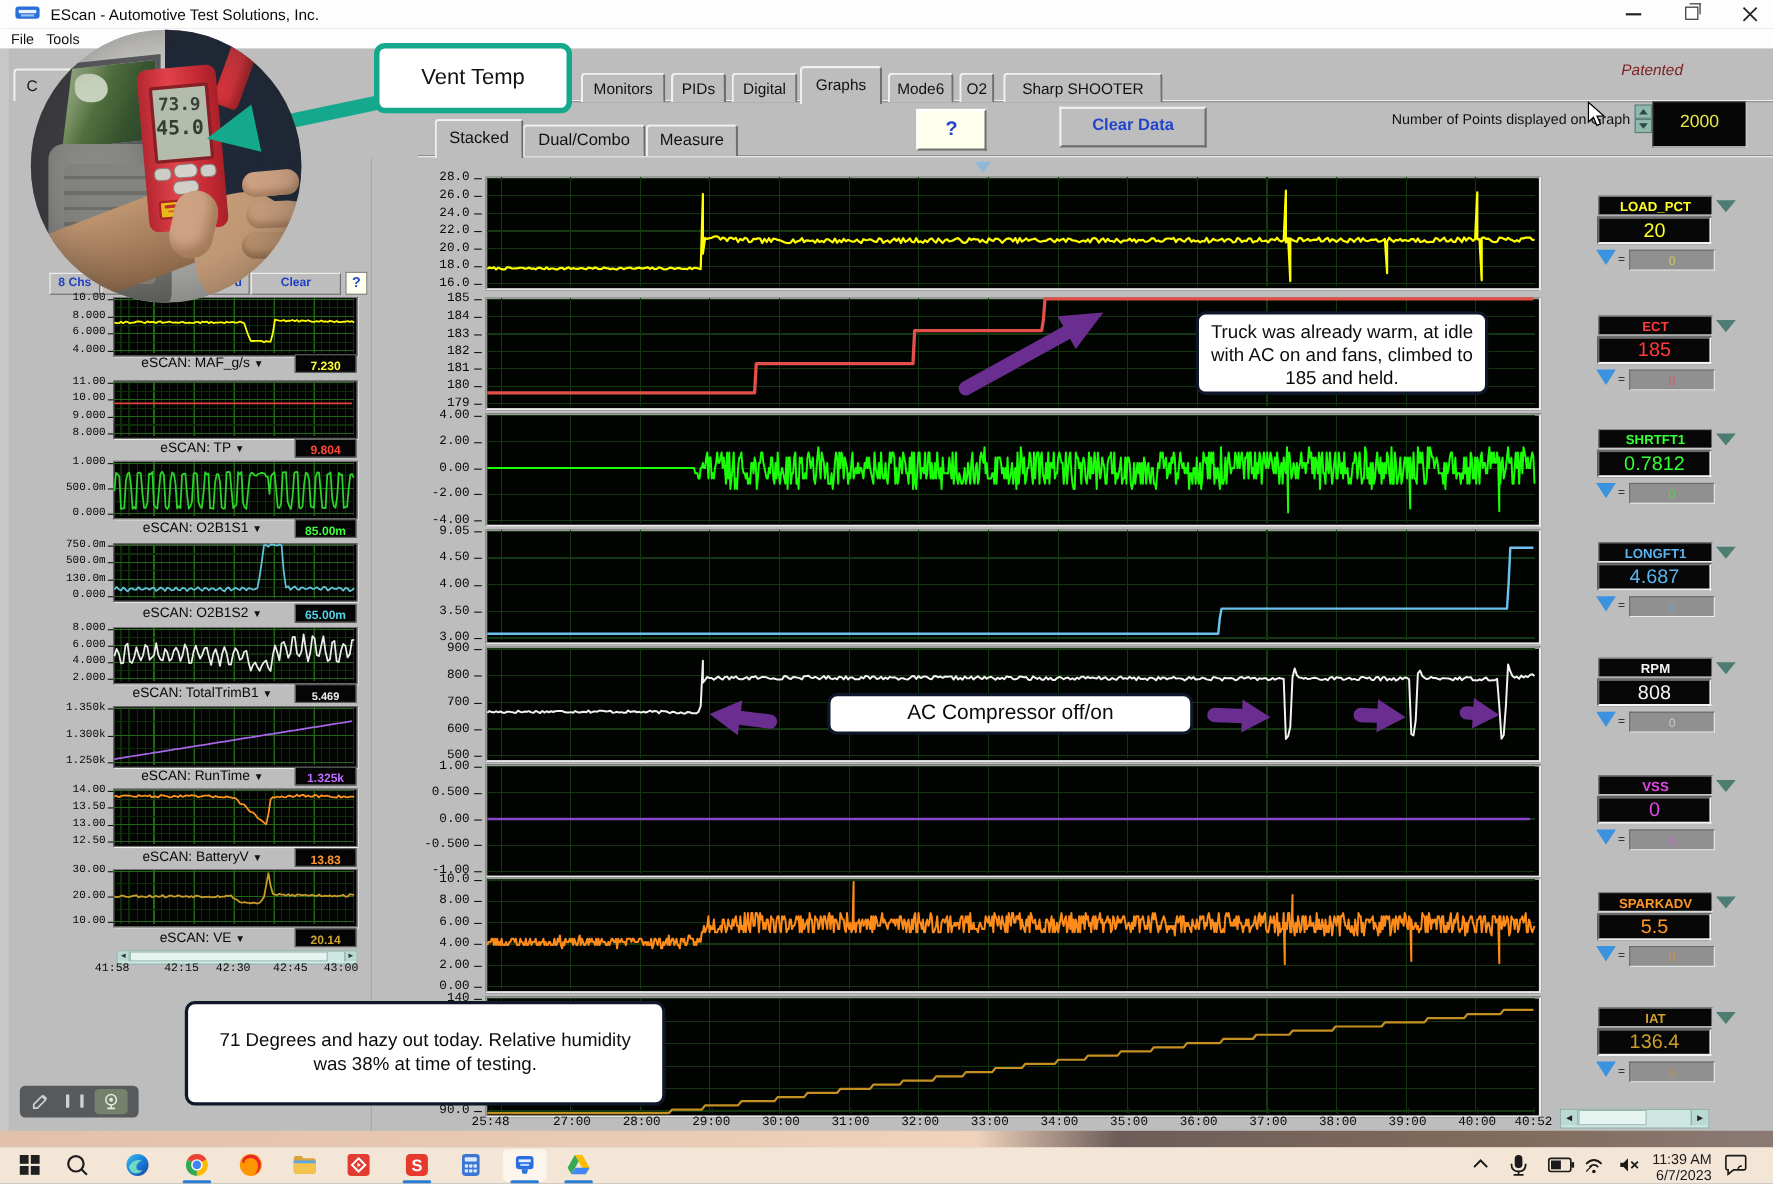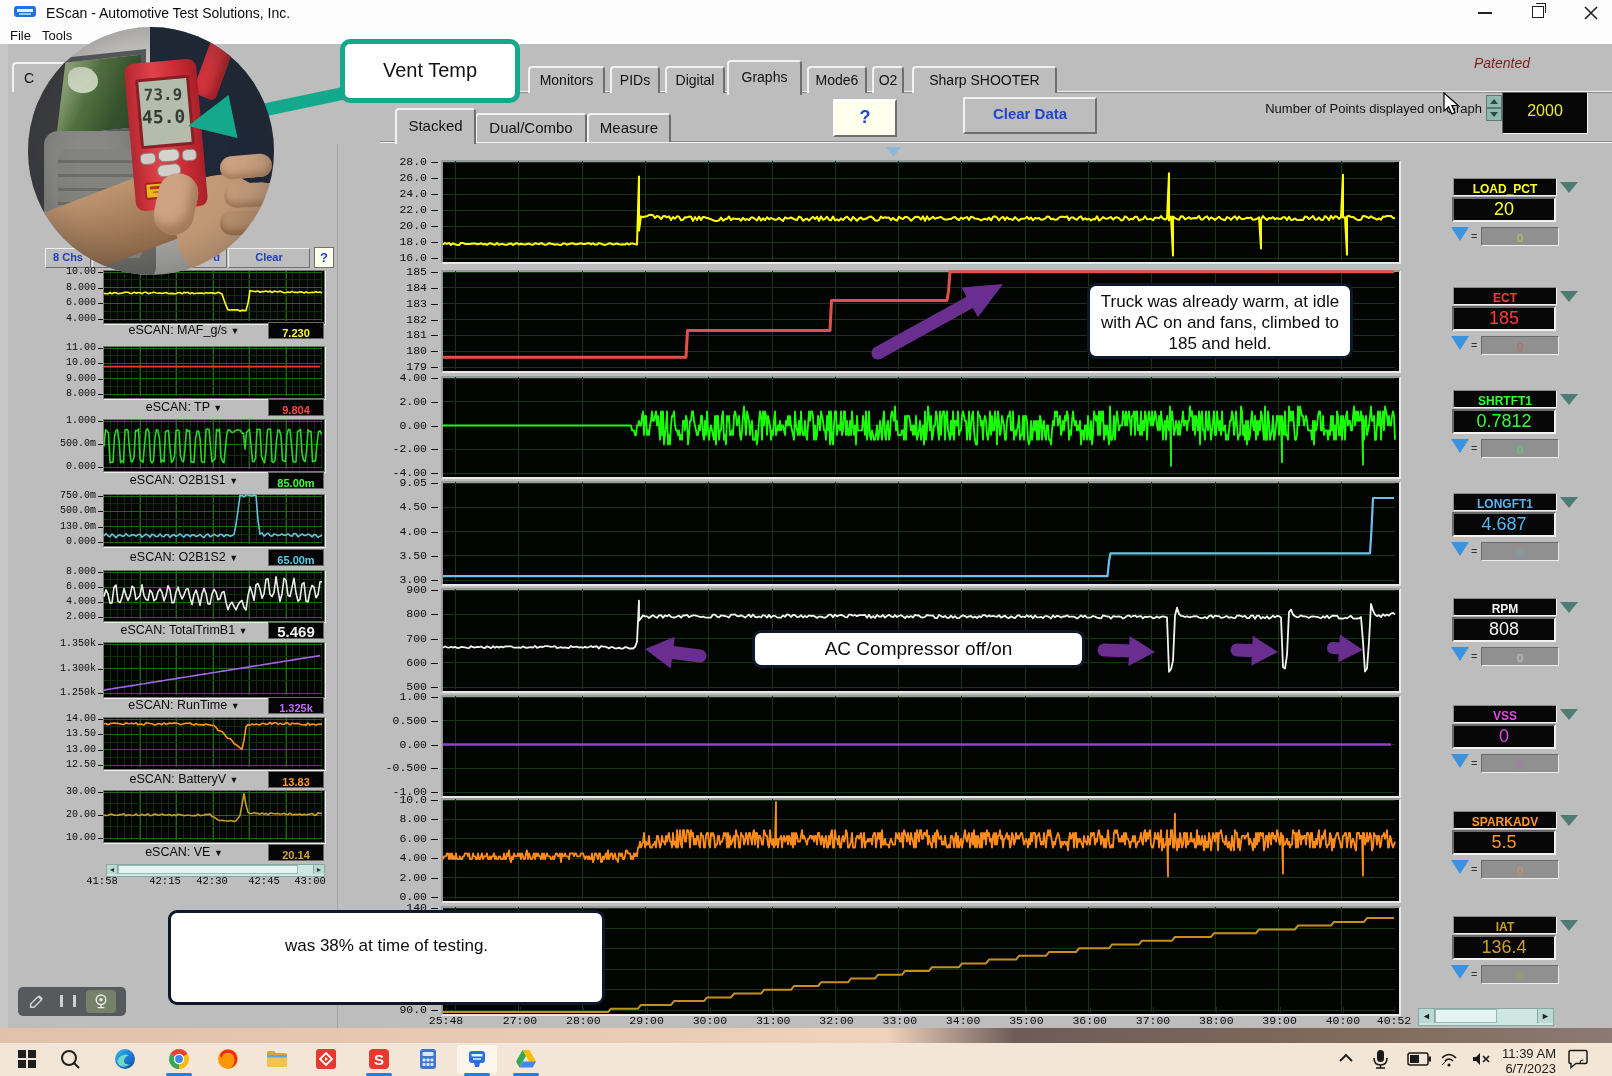--- a/index.html
+++ b/index.html
@@ -135,21 +135,21 @@
     <div style="position: absolute; left: 103px; top: 570px; width: 220px; height: 50px; background: rgb(2, 4, 2); border: 1px solid rgb(119, 119, 119); box-shadow: rgb(238, 238, 238) 1px 1px 0px; z-index: 5;"></div>
     <div style="position: absolute; left: 30px; top: 566px; width: 66px; text-align: right; font-size: 10px; color: rgb(10, 10, 10); z-index: 6; font-family: &quot;Liberation Mono&quot;, monospace;">8.000</div>
     <div style="position: absolute; left: 98px; top: 572px; width: 5px; height: 1px; background: rgb(17, 17, 17); z-index: 6;"></div>
     <div style="position: absolute; left: 30px; top: 581px; width: 66px; text-align: right; font-size: 10px; color: rgb(10, 10, 10); z-index: 6; font-family: &quot;Liberation Mono&quot;, monospace;">6.000</div>
     <div style="position: absolute; left: 98px; top: 587px; width: 5px; height: 1px; background: rgb(17, 17, 17); z-index: 6;"></div>
     <div style="position: absolute; left: 30px; top: 596px; width: 66px; text-align: right; font-size: 10px; color: rgb(10, 10, 10); z-index: 6; font-family: &quot;Liberation Mono&quot;, monospace;">4.000</div>
     <div style="position: absolute; left: 98px; top: 602px; width: 5px; height: 1px; background: rgb(17, 17, 17); z-index: 6;"></div>
     <div style="position: absolute; left: 30px; top: 611px; width: 66px; text-align: right; font-size: 10px; color: rgb(10, 10, 10); z-index: 6; font-family: &quot;Liberation Mono&quot;, monospace;">2.000</div>
     <div style="position: absolute; left: 98px; top: 617px; width: 5px; height: 1px; background: rgb(17, 17, 17); z-index: 6;"></div>
     <div style="position: absolute; left: 104px; top: 623px; width: 160px; text-align: center; font-size: 12.5px; color: rgb(10, 10, 10); z-index: 6;">eSCAN: TotalTrimB1 <span style="font-size: 9px; color: rgb(17, 17, 17);">▼</span></div>
-    <div style="position: absolute; left: 268px; top: 622px; width: 54px; height: 15px; background: rgb(5, 5, 5); border: 1px solid rgb(102, 102, 102); text-align: center; z-index: 6;"><span style="color: rgb(240, 240, 240); font-size: 15px; font-weight: bold; line-height: 15px;">5.469</span></div>
+    <div style="position: absolute; left: 268px; top: 622px; width: 54px; height: 15px; background: rgb(5, 5, 5); border: 1px solid rgb(102, 102, 102); text-align: center; z-index: 6;"><span style="color: rgb(240, 240, 240); font-size: 10px; font-weight: bold; line-height: 15px;">5.469</span></div>
     <div style="position: absolute; left: 103px; top: 642px; width: 220px; height: 54px; background: rgb(2, 4, 2); border: 1px solid rgb(119, 119, 119); box-shadow: rgb(238, 238, 238) 1px 1px 0px; z-index: 5;"></div>
     <div style="position: absolute; left: 30px; top: 638px; width: 66px; text-align: right; font-size: 10px; color: rgb(10, 10, 10); z-index: 6; font-family: &quot;Liberation Mono&quot;, monospace;">1.350k</div>
     <div style="position: absolute; left: 98px; top: 644px; width: 5px; height: 1px; background: rgb(17, 17, 17); z-index: 6;"></div>
     <div style="position: absolute; left: 30px; top: 662.5px; width: 66px; text-align: right; font-size: 10px; color: rgb(10, 10, 10); z-index: 6; font-family: &quot;Liberation Mono&quot;, monospace;">1.300k</div>
     <div style="position: absolute; left: 98px; top: 668.5px; width: 5px; height: 1px; background: rgb(17, 17, 17); z-index: 6;"></div>
     <div style="position: absolute; left: 30px; top: 687px; width: 66px; text-align: right; font-size: 10px; color: rgb(10, 10, 10); z-index: 6; font-family: &quot;Liberation Mono&quot;, monospace;">1.250k</div>
     <div style="position: absolute; left: 98px; top: 693px; width: 5px; height: 1px; background: rgb(17, 17, 17); z-index: 6;"></div>
     <div style="position: absolute; left: 104px; top: 698px; width: 160px; text-align: center; font-size: 12.5px; color: rgb(10, 10, 10); z-index: 6;">eSCAN: RunTime <span style="font-size: 9px; color: rgb(17, 17, 17);">▼</span></div>
     <div style="position: absolute; left: 268px; top: 697px; width: 54px; height: 15px; background: rgb(5, 5, 5); border: 1px solid rgb(102, 102, 102); text-align: center; z-index: 6;"><span style="color: rgb(192, 108, 255); font-size: 11px; font-weight: bold; line-height: 15px;">1.325k</span></div>
     <div style="position: absolute; left: 103px; top: 717px; width: 220px; height: 51px; background: rgb(2, 4, 2); border: 1px solid rgb(119, 119, 119); box-shadow: rgb(238, 238, 238) 1px 1px 0px; z-index: 5;"></div>
@@ -377,20 +377,21 @@
   <div class="abs" style="right:0;top:0;width:15px;height:14px;background:#b9d9d2;border-left:1px solid #8aa8a2;font-size:9px;line-height:14px;text-align:center;color:#222;">►</div>
 </div>
 
 <div class="annot" style="left:1087px;top:283px;width:260px;height:65px;font-size:17px;line-height:21px;padding-top:5px;" id="annot-truck">
     <div>Truck was already warm, at idle</div>
     <div>with AC on and fans, climbed to</div>
     <div>185 and held.</div>
   </div>
 <div class="annot" style="left:752px;top:630px;width:327px;height:32px;font-size:19px;line-height:32px;"><span>AC Compressor off/on</span></div>
 <div class="annot" style="left:168px;top:910px;width:431px;height:67px;font-size:17px;line-height:22px;padding-top:22px;" id="annot-weather">
+    <div>71 Degrees and hazy out today.  Relative humidity</div>
     <div>was 38% at time of testing.</div>
   </div>
 
 <div class="abs" style="left:340px;top:39px;width:170px;height:54px;background:#fff;border:5px solid #14a88d;border-radius:10px;z-index:50;text-align:center;">
   <span style="font-size:20px;color:#111;line-height:52px;">Vent Temp</span>
 </div>
 
 <div class="abs" style="left:28px;top:27px;width:246px;height:248px;border-radius:50%;overflow:hidden;z-index:45;background:#a2a2a0;">
   <div class="abs" style="left:0;top:0;width:246px;height:42px;background:#c6c5c2;"></div>
   <div class="abs" style="left:6px;top:28px;width:102px;height:72px;background:linear-gradient(115deg,#dfe7d8 0%,#9cb285 22%,#52703f 48%,#35522e 75%,#2c452a 100%);transform:skewY(-6deg);border:5px solid #595a5e;"></div>

